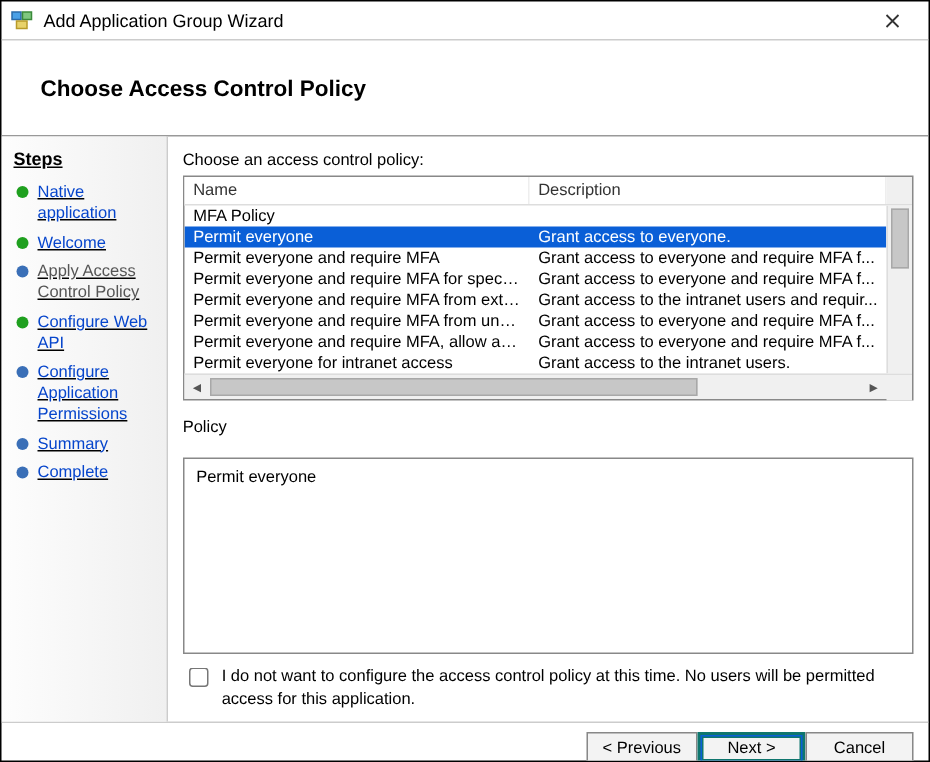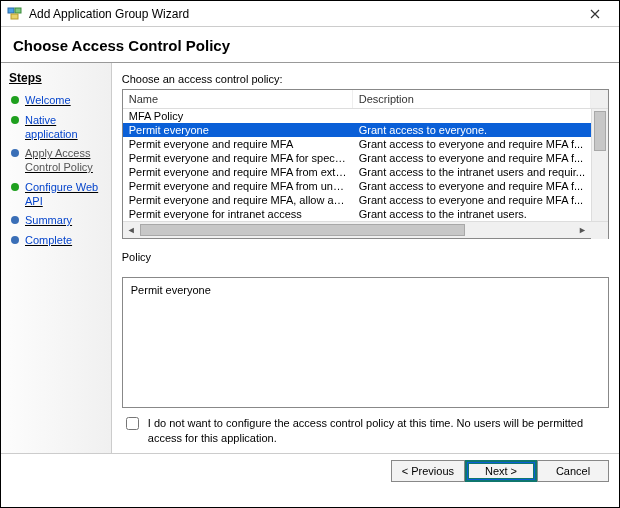--- a/index.html
+++ b/index.html
@@ -31,21 +31,21 @@
     width: 36px; height: 24px;
     display: flex; align-items: center; justify-content: center;
     font-size: 14px;
     cursor: pointer;
   }
   .header {
     padding: 10px 12px 8px 12px;
     border-bottom: 1px solid #999;
   }
   .header h1 {
-    margin: 0;
+    margin: 14px;
     font-size: 15px;
     font-weight: bold;
   }
   .body {
     display: flex;
     height: calc(100% - 26px - 40px);
   }
   .sidebar {
     width: 152px;
     background: linear-gradient(to right, #fdfdfd, #f0f0f0);
@@ -211,33 +211,37 @@
 <div class="header">
   <h1>Choose Access Control Policy</h1>
 </div>
 
 <div class="body" style="height:390px;">
   <div class="sidebar">
     <div class="sidebar-title">Steps</div>
     <div id="steps-container">
         <div class="step-item">
           <span class="step-bullet bullet-done"></span>
+          <span class="step-link">Native application</span>
+        </div>
+        <div class="step-item">
+          <span class="step-bullet bullet-done"></span>
           <span class="step-link">Welcome</span>
-        </div>
-        <div class="step-item">
-          <span class="step-bullet bullet-done"></span>
-          <span class="step-link">Native application</span>
         </div>
         <div class="step-item">
           <span class="step-bullet bullet-current"></span>
           <span class="step-current-text">Apply Access Control Policy</span>
         </div>
         <div class="step-item">
           <span class="step-bullet bullet-done"></span>
           <span class="step-link">Configure Web API</span>
+        </div>
+        <div class="step-item">
+          <span class="step-bullet bullet-upcoming"></span>
+          <span class="step-link">Configure Application Permissions</span>
         </div>
         <div class="step-item">
           <span class="step-bullet bullet-upcoming"></span>
           <span class="step-link">Summary</span>
         </div>
         <div class="step-item">
           <span class="step-bullet bullet-upcoming"></span>
           <span class="step-link">Complete</span>
         </div>
       </div>

